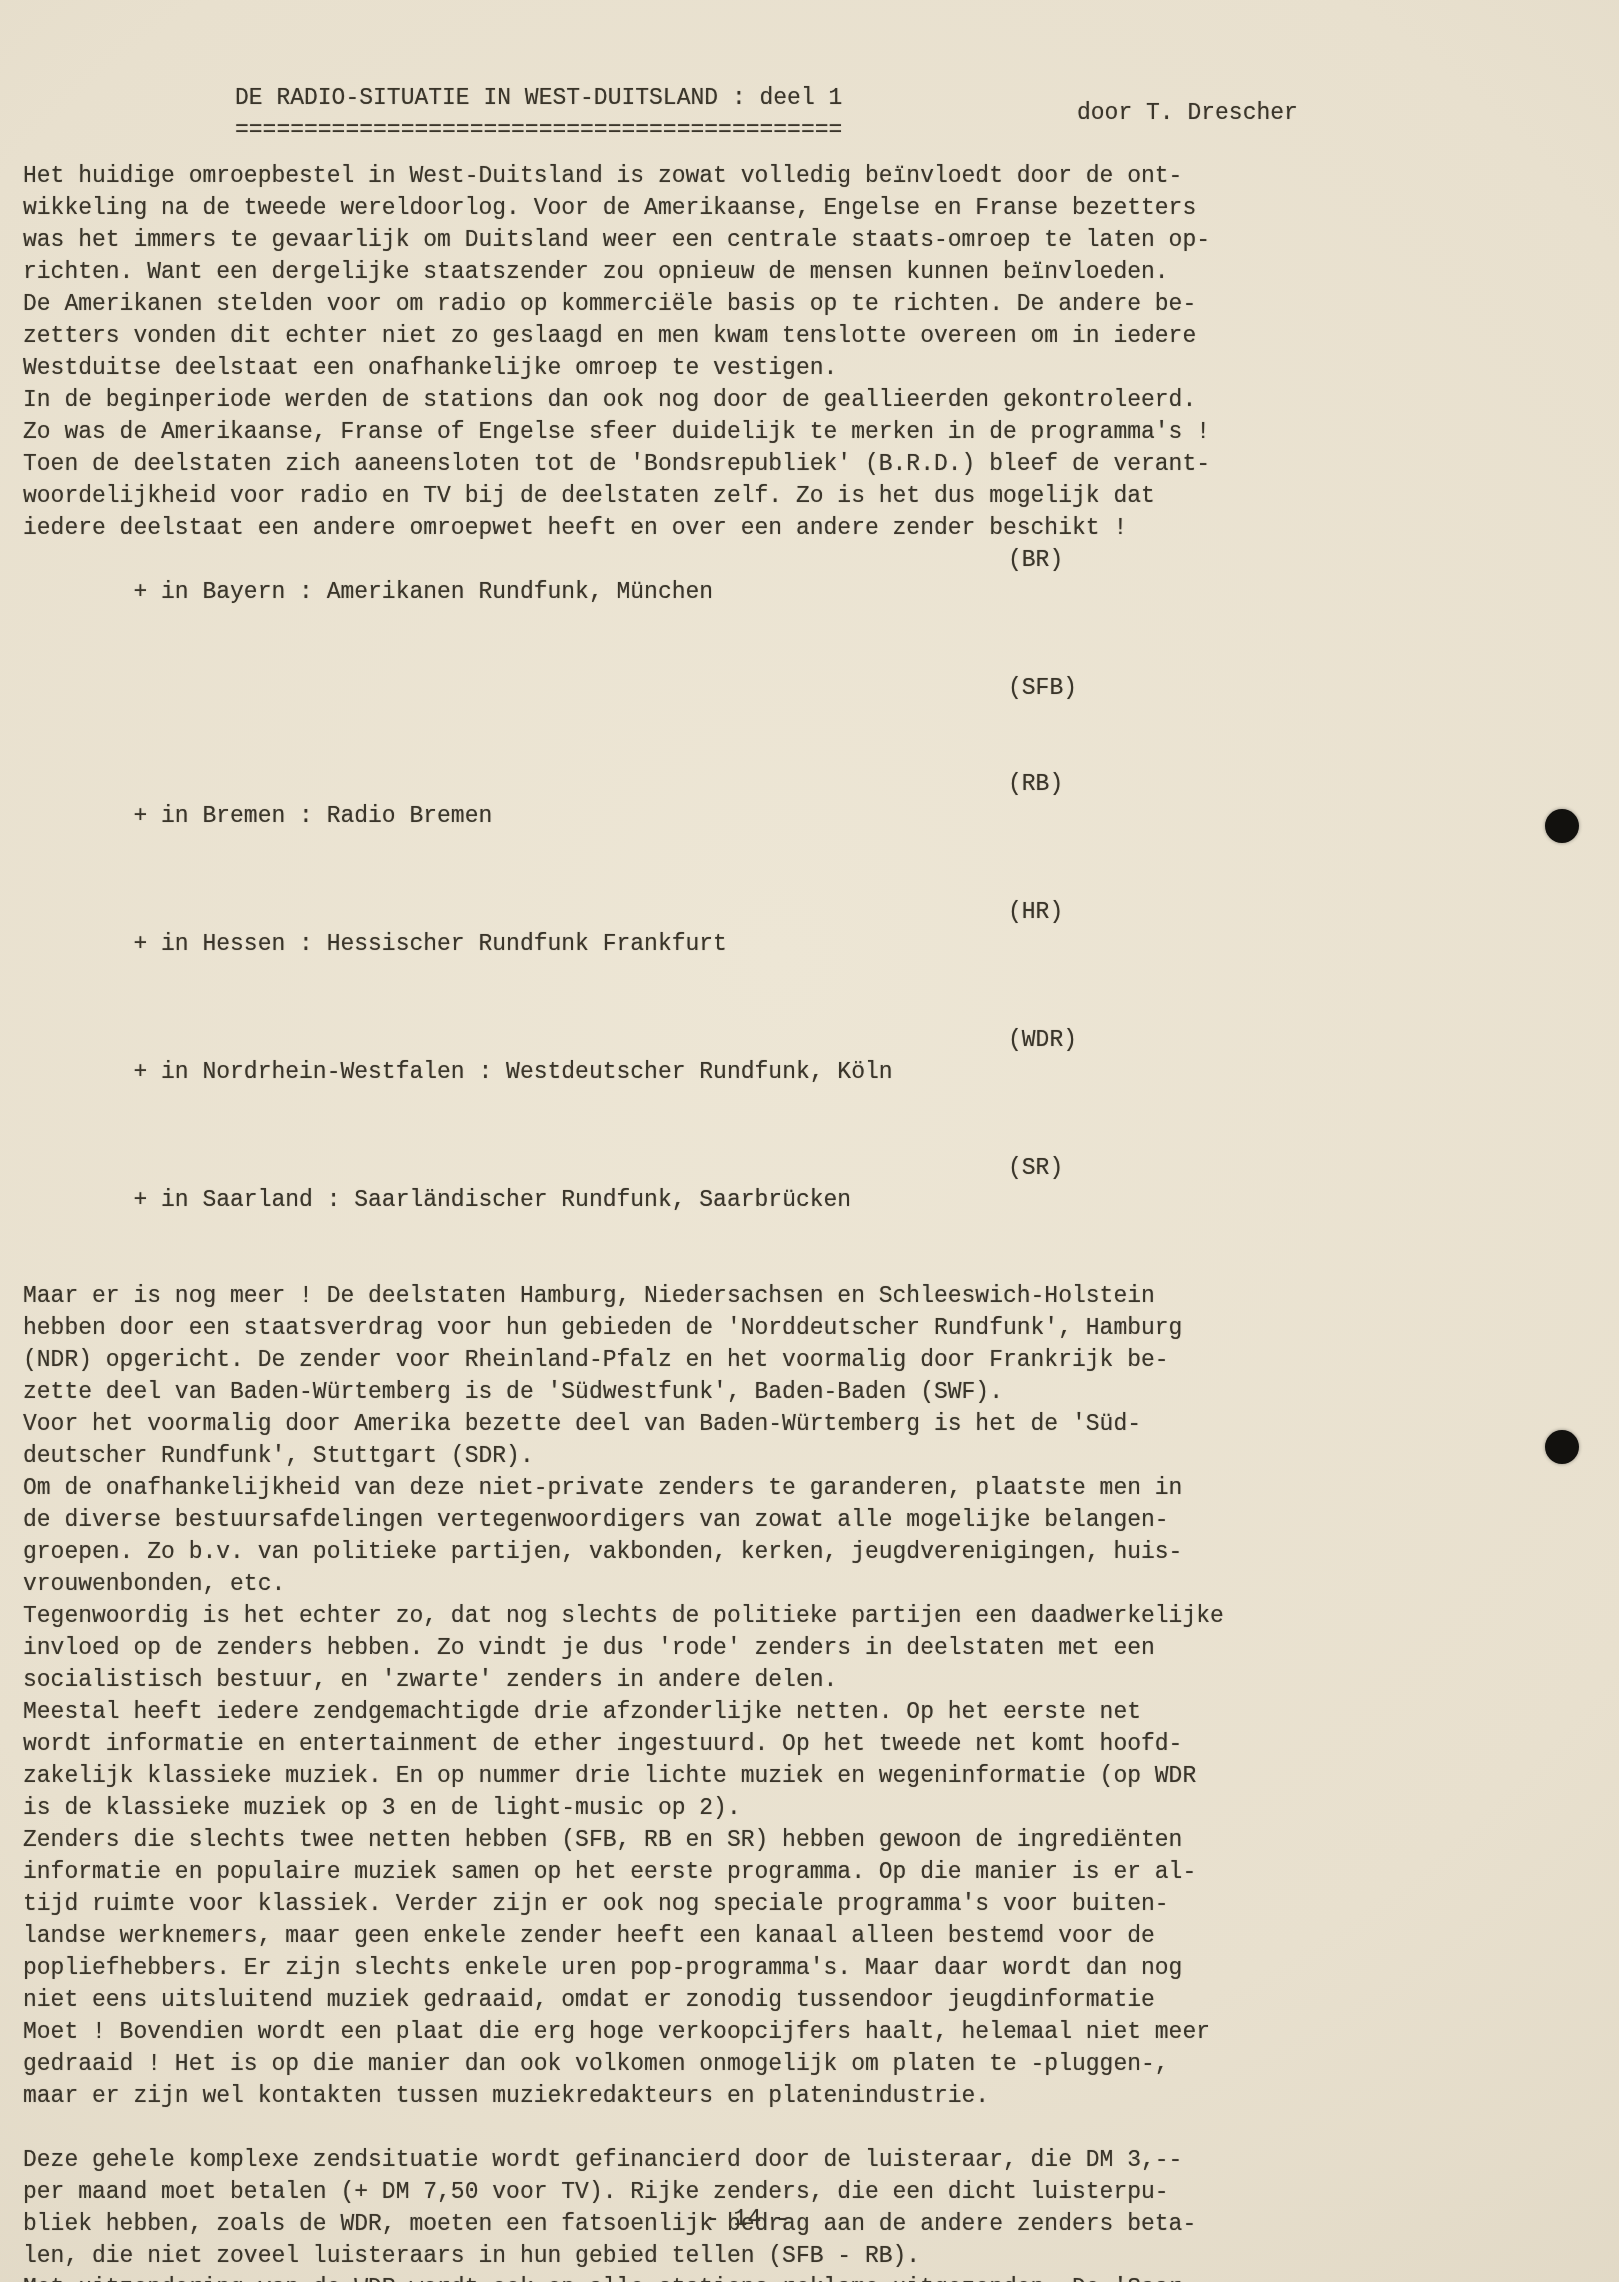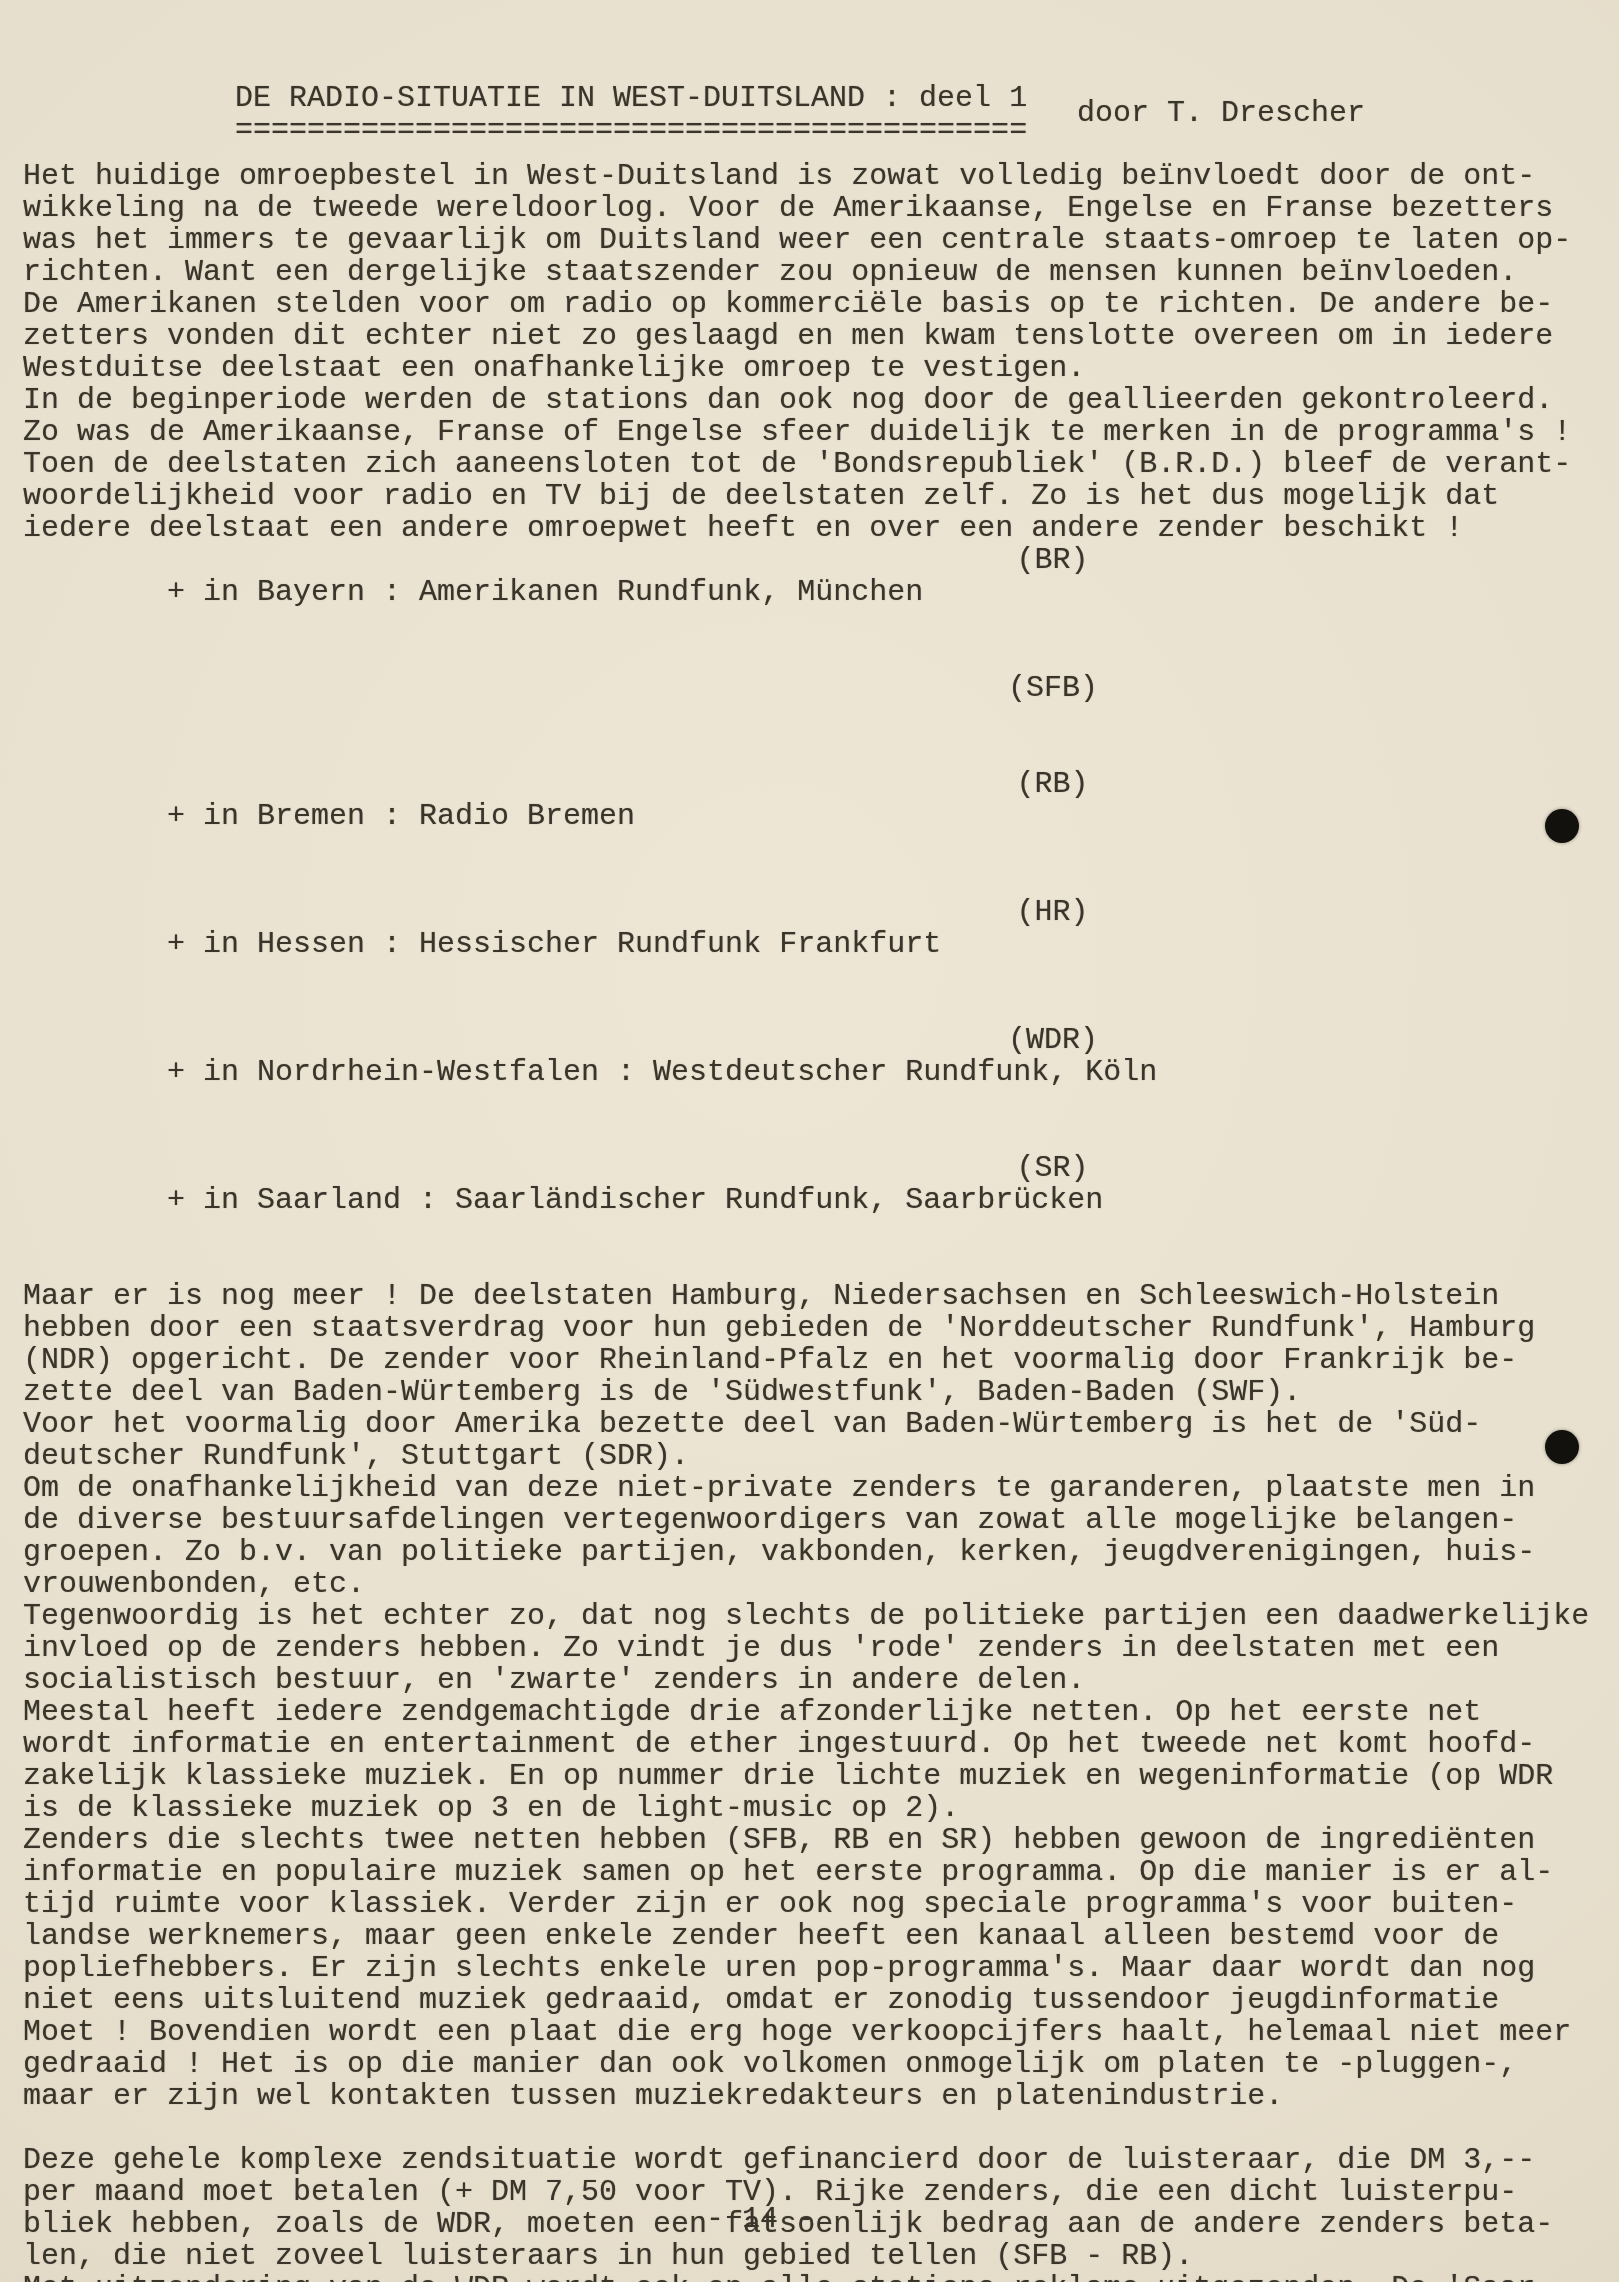--- a/index.html
+++ b/index.html
@@ -1,34 +1,34 @@
 <!DOCTYPE html>
 <html style="font-size:15px"><head>
 <meta charset="utf-8">
 <style>
   html,body{margin:0;padding:0;background:#c9c0ac;}
   .page{
     position:relative;
     width:1620px;height:2283px;
     background:radial-gradient(ellipse 120% 90% at 48% 42%, #ede6d5 0%, #e8e0ce 55%, #dcd3bf 100%);
     font-family:"Liberation Mono","DejaVu Sans Mono",monospace;
-    font-size:30px;line-height:32px;
+    font-size:23px;line-height:32px;
     color:#3a352a;
     text-shadow:0 0 1px rgba(58,53,43,.5);
     overflow:hidden;
   }
   .header{position:absolute;top:82px;left:235px;}
   .title,.title-underline{white-space:pre;}
   .author{position:absolute;left:842px;top:15px;white-space:pre;}
   .content{position:absolute;top:160px;left:23px;width:1579px;}
   .para{white-space:pre-wrap;}
   .finance{margin-top:32px;}
   .stations{}
   .station-row{position:relative;white-space:pre;}
-  .station-abbr{position:absolute;left:985px;top:0;width:89px;text-align:center;white-space:pre;}
+  .station-abbr{position:absolute;left:985px;top:0;width:89px;text-align:left;white-space:pre;}
   .page-number{position:absolute;left:706px;top:2203px;white-space:pre;}
   .hole{position:absolute;width:34px;height:34px;border-radius:50%;background:#12110e;box-shadow:0 0 3.8px rgba(0,0,0,.4);}
   .hole-1{left:1545px;top:809px;}
   .hole-2{left:1545px;top:1430px;}
 </style>
 </head>
 <body>
 
 <div class="page">
 

